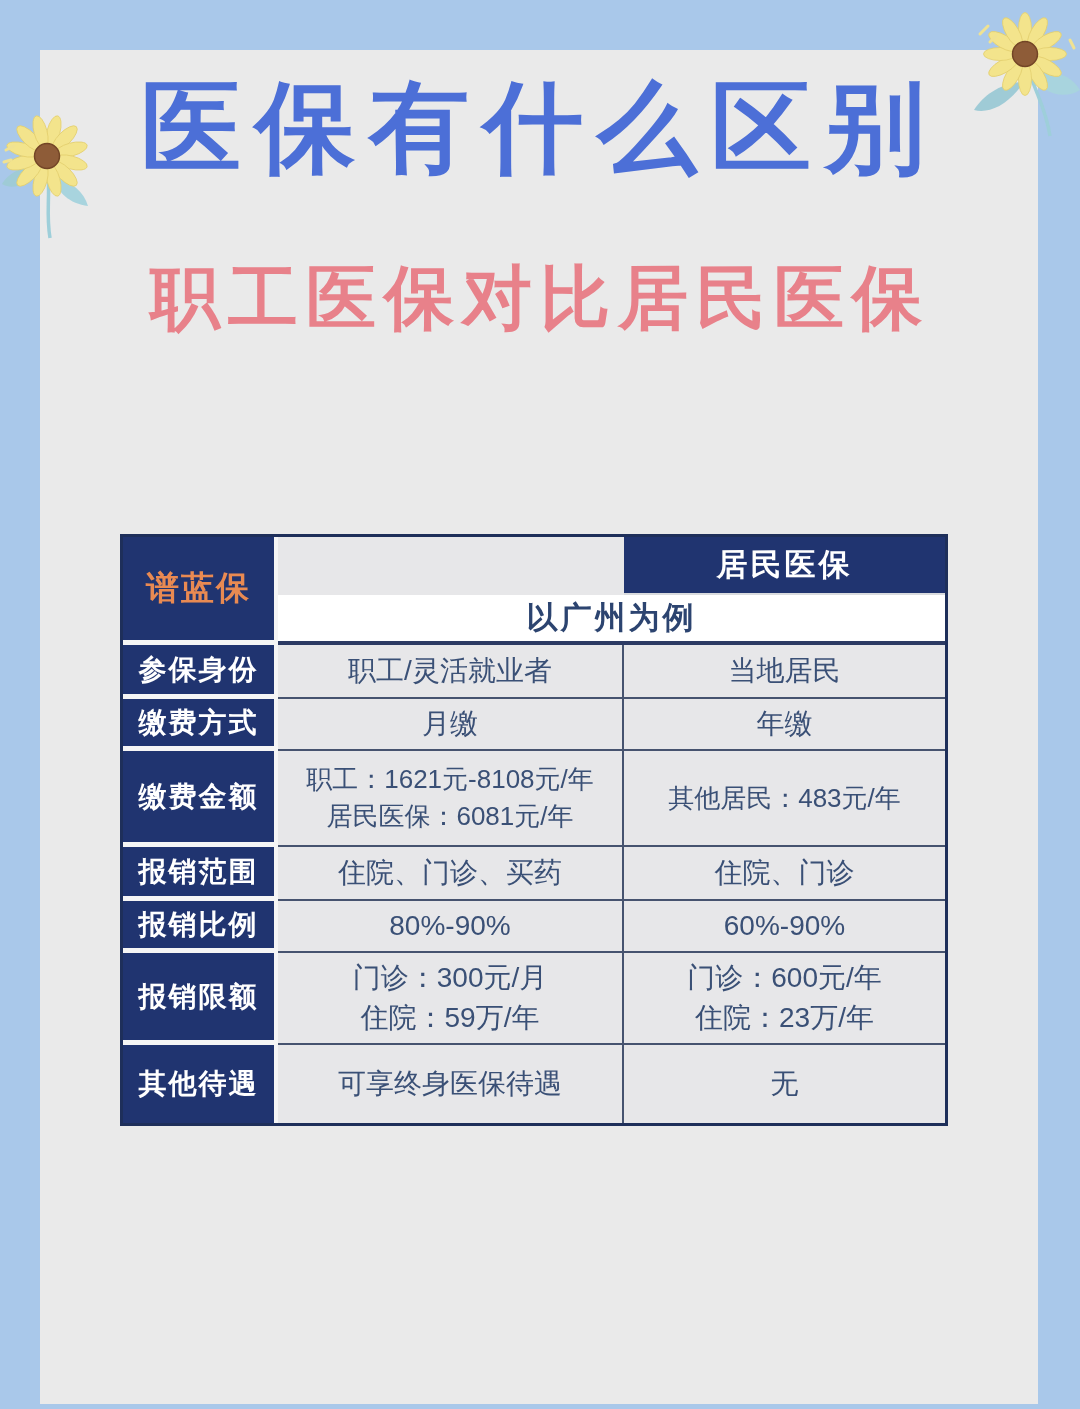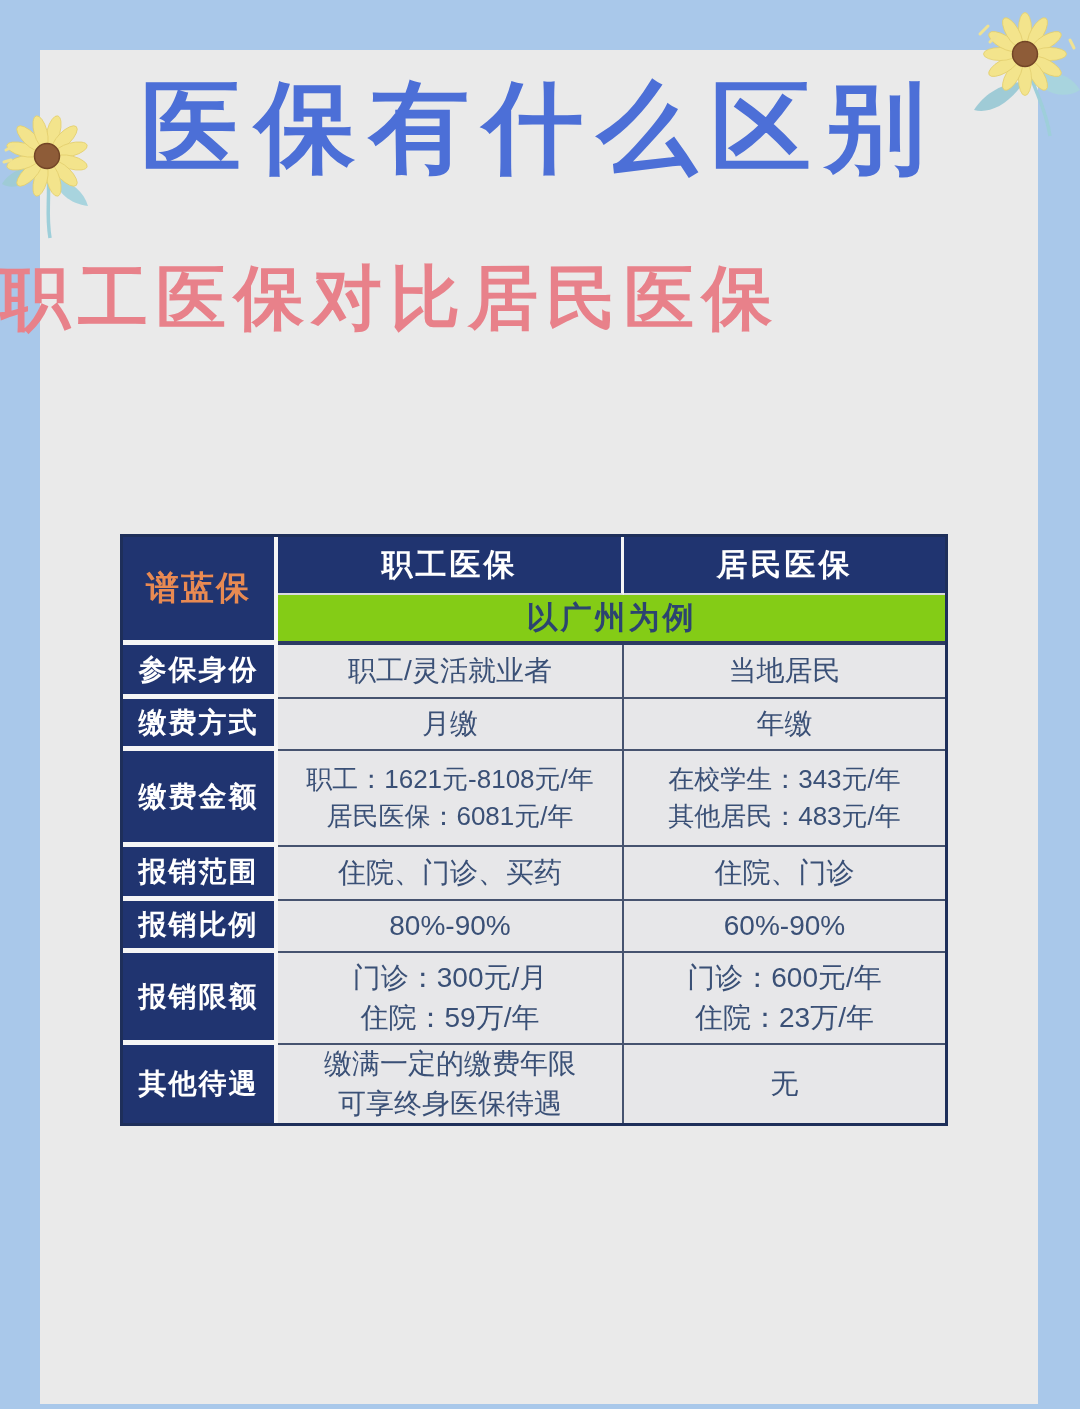--- a/index.html
+++ b/index.html
@@ -26,20 +26,21 @@
     text-align:center;
     font-size:100px;
     font-weight:900;
     letter-spacing:14px;
     color:#4c6fd7;
     white-space:nowrap;
   }
   .sub-title{
     position:absolute;
     left:0;right:0;top:240px;
+    text-align:center;
     font-size:70px;
     font-weight:800;
     letter-spacing:8px;
     color:#e8818a;
     white-space:nowrap;
   }
   
   .tbl{
     position:absolute;
     left:120px;top:522px;
@@ -70,21 +71,21 @@
     letter-spacing:3px;
     border-bottom:2px solid #d9dbde;
   }
   .colhead.c2{grid-column:2;grid-row:1;border-right:3px solid #f5f5f5;}
   .colhead.c3{grid-column:3;grid-row:1;}
   .region{
     grid-column:2 / span 2;grid-row:2;
     color:#2c4470;font-size:31px;font-weight:700;
     letter-spacing:3px;
     border-bottom:4px solid #2c3a63;
-    background:#84cc16;
+    background:#ffffff;
   }
   .lbl{
     grid-column:1;
     color:#ffffff;font-size:28px;font-weight:700;
     letter-spacing:2px;
     border-right:4px solid #f5f5f5;
     border-bottom:5px solid #f5f5f5;
   }
   .lbl.last{border-bottom:none;}
   .val{
@@ -163,21 +164,20 @@
       <line x1="6" y1="40" x2="14" y2="36"></line>
       <line x1="4" y1="52" x2="11" y2="50"></line>
     </g>
   </svg>
 
   <div class="main-title">医保有什么区别</div>
   <div class="sub-title">职工医保对比居民医保</div>
 
   <div class="tbl">
     <div class="cell navy brand">谱蓝保</div>
-    <div class="cell navy colhead c2">职工医保</div>
     <div class="cell navy colhead c3">居民医保</div>
     <div class="cell region">以广州为例</div>
 
     <div class="cell navy lbl" style="grid-row:3">参保身份</div>
     <div class="cell val c2" style="grid-row:3">
       <div class="line">职工/灵活就业者</div>
     </div>
     <div class="cell val c3" style="grid-row:3">
       <div class="line">当地居民</div>
     </div>
@@ -189,21 +189,20 @@
     <div class="cell val c3" style="grid-row:4">
       <div class="line">年缴</div>
     </div>
 
     <div class="cell navy lbl" style="grid-row:5">缴费金额</div>
     <div class="cell val c2 dense" style="grid-row:5">
       <div class="line">职工：1621元-8108元/年</div>
       <div class="line">居民医保：6081元/年</div>
     </div>
     <div class="cell val c3 dense" style="grid-row:5">
-      <div class="line">在校学生：343元/年</div>
       <div class="line">其他居民：483元/年</div>
     </div>
 
     <div class="cell navy lbl" style="grid-row:6">报销范围</div>
     <div class="cell val c2" style="grid-row:6">
       <div class="line">住院、门诊、买药</div>
     </div>
     <div class="cell val c3" style="grid-row:6">
       <div class="line">住院、门诊</div>
     </div>
@@ -221,20 +220,19 @@
       <div class="line">门诊：300元/月</div>
       <div class="line">住院：59万/年</div>
     </div>
     <div class="cell val c3" style="grid-row:8">
       <div class="line">门诊：600元/年</div>
       <div class="line">住院：23万/年</div>
     </div>
 
     <div class="cell navy lbl last" style="grid-row:9">其他待遇</div>
     <div class="cell val c2 lastrow" style="grid-row:9">
-      <div class="line">缴满一定的缴费年限</div>
       <div class="line">可享终身医保待遇</div>
     </div>
     <div class="cell val c3 lastrow" style="grid-row:9">
       <div class="line">无</div>
     </div>
   </div>
 </div>
 
 </body></html>

